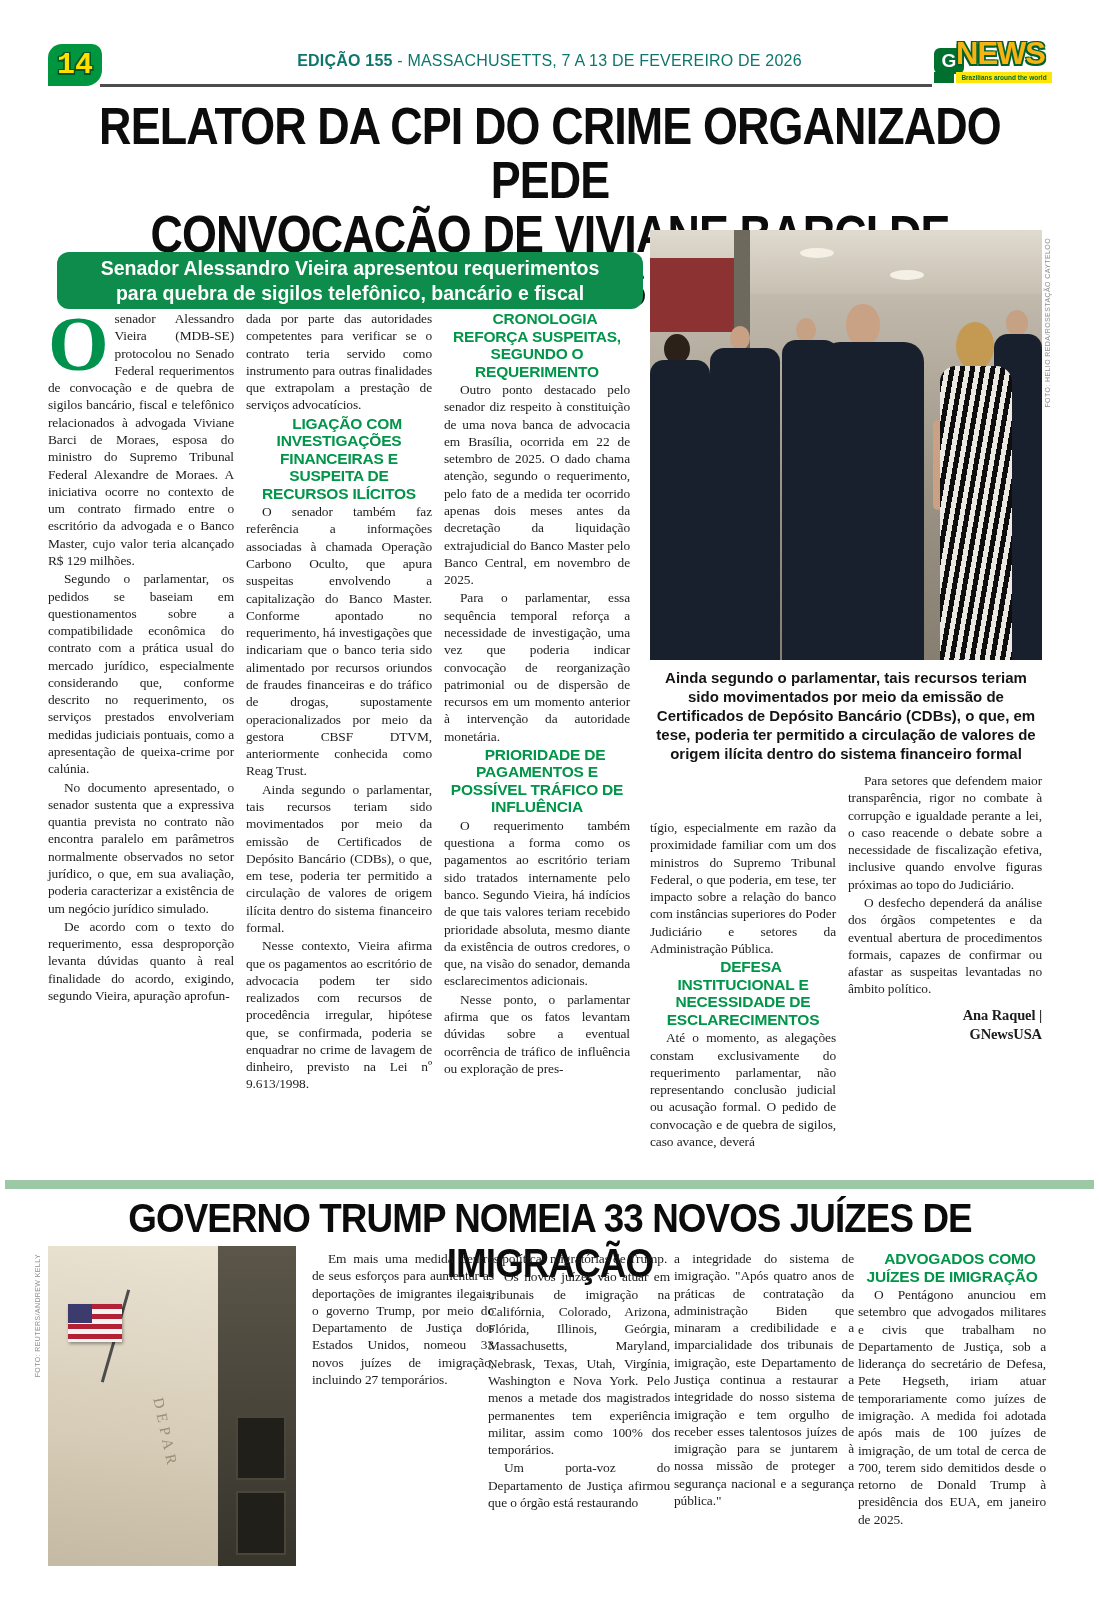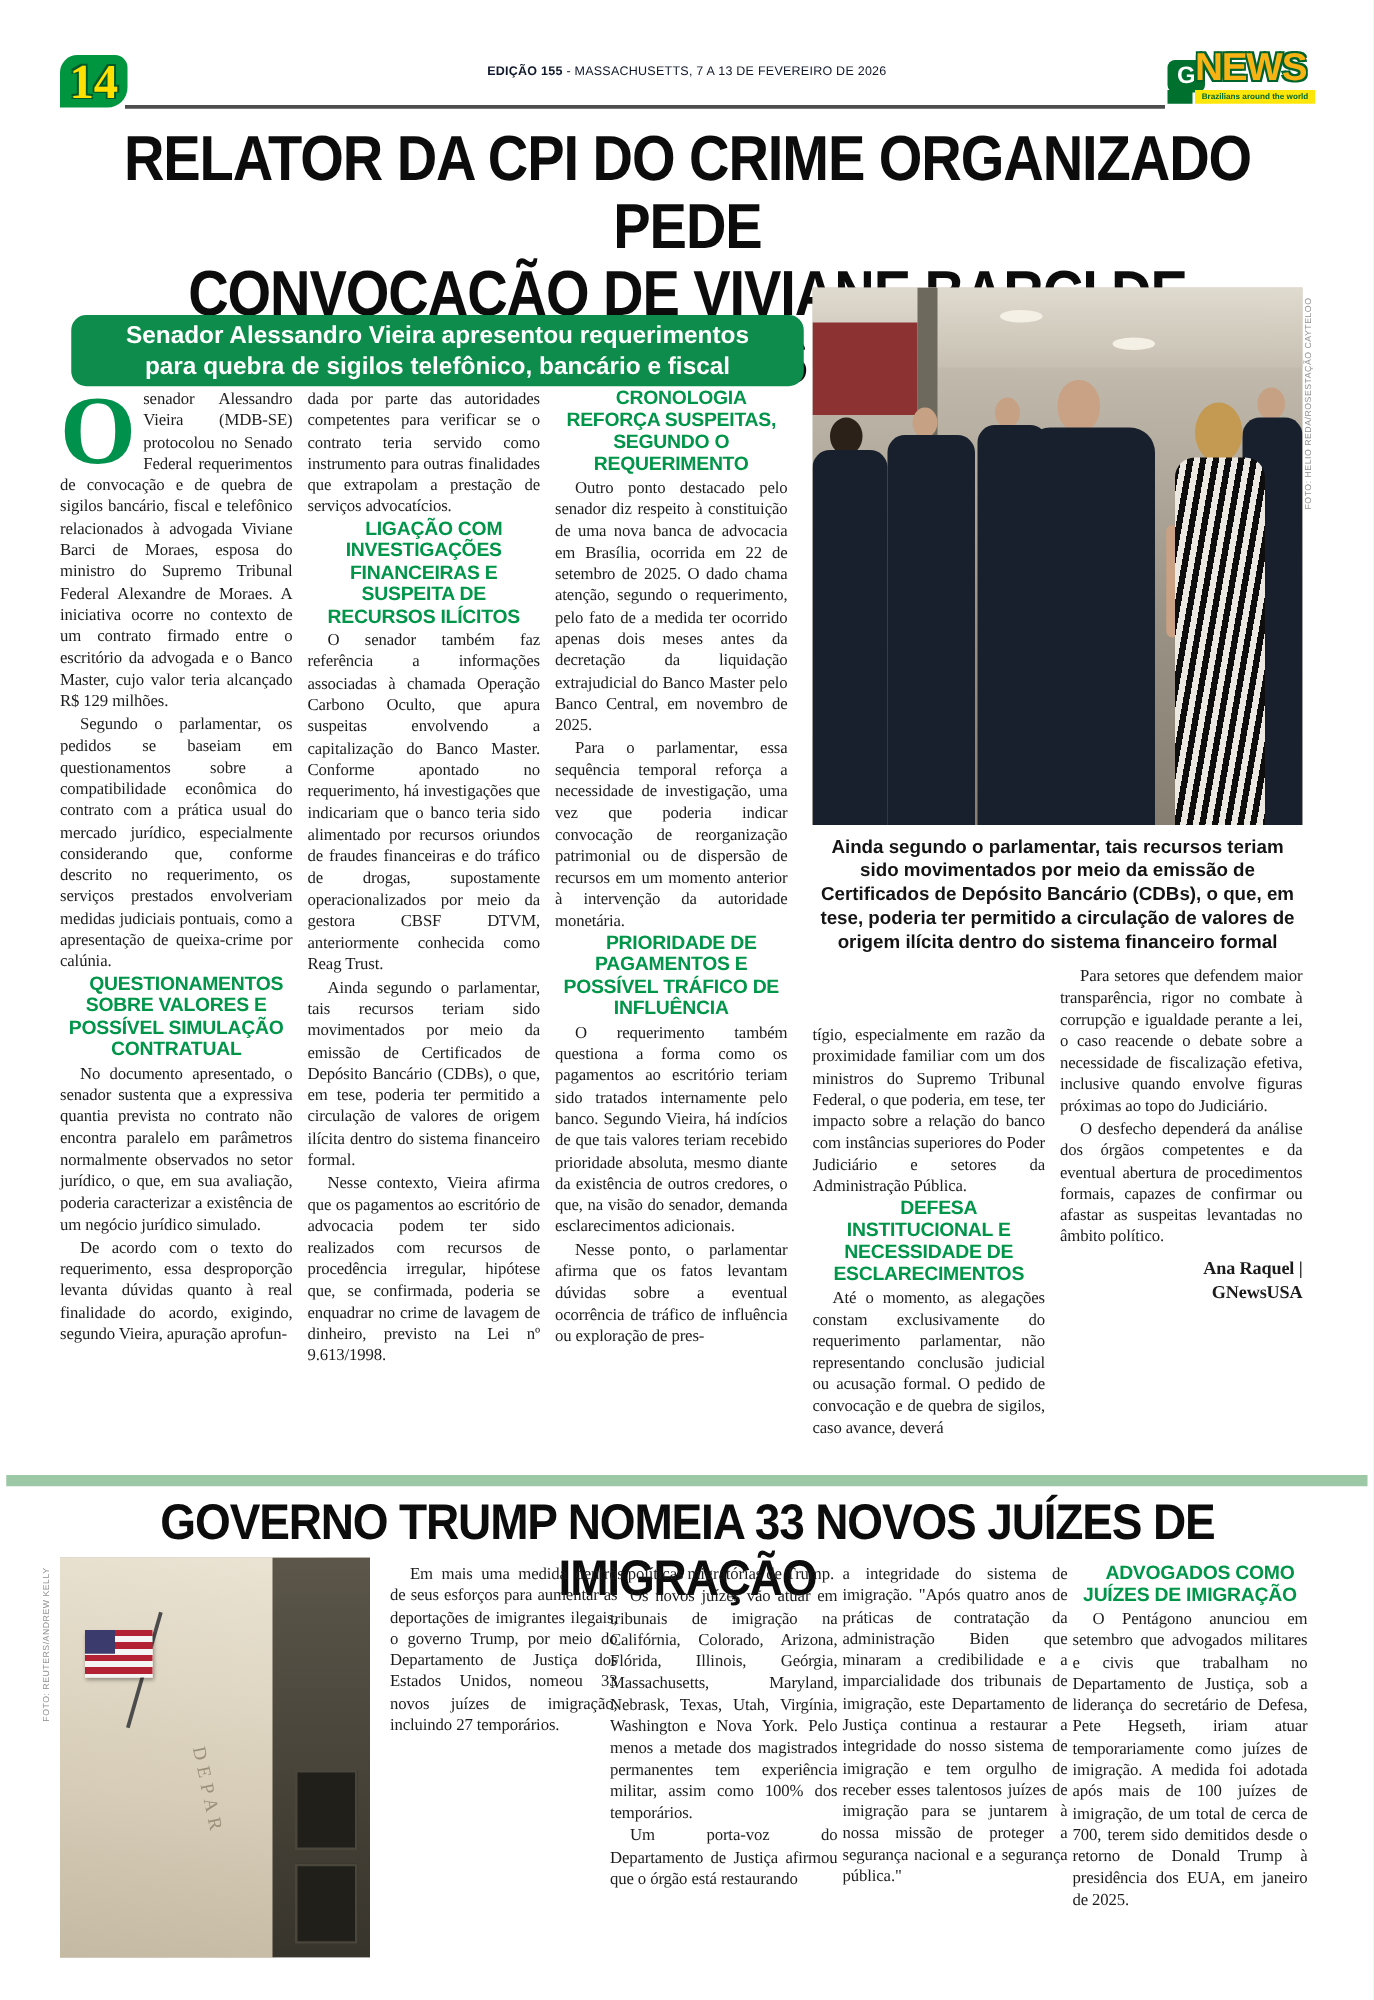--- a/index.html
+++ b/index.html
@@ -2,25 +2,25 @@
 <html><head>
 <meta charset="utf-8">
 <style>
   html,body{margin:0;padding:0;background:#e8e8e8;}
   .page{position:relative;width:1099px;height:1600px;background:#ffffff;margin:0 auto;
         font-family:"Liberation Serif",serif;color:#1c1c1c;overflow:hidden;}
 
   
   .badge14{position:absolute;left:48px;top:44px;width:54px;height:42px;background:#00963f;
            border-radius:14px 10px 16px 0;display:flex;align-items:center;justify-content:center;}
-  .badge14 span{font-family:Liberation Serif, serif;font-weight:bold;font-size:39px;color:#ffe000;
+  .badge14 span{font-family:Liberation Mono, monospace;font-weight:bold;font-size:30px;color:#ffe000;
            text-shadow:-1.5px -1.5px 0 #005a26,1.5px -1.5px 0 #005a26,-1.5px 1.5px 0 #005a26,1.5px 1.5px 0 #005a26;}
   .hline{position:absolute;left:100px;top:84px;width:832px;height:3px;background:#4d4d4d;}
   .edition{position:absolute;left:0;top:52px;width:1099px;text-align:center;
-           font-family:"Liberation Sans",sans-serif;font-size:10px;color:#0f172a;letter-spacing:.2px;}
+           font-family:"Liberation Sans",sans-serif;font-size:16px;color:#0f766e;letter-spacing:.2px;}
   .edition b{font-weight:bold;}
   .logo{position:absolute;right:45px;top:42px;width:120px;height:48px;}
   .logo .gicon{position:absolute;left:0;top:6px;width:30px;height:26px;background:#00702f;border-radius:6px;
            color:#ffffff;font-family:"Liberation Sans",sans-serif;font-weight:bold;font-size:19px;
            display:flex;align-items:center;justify-content:center;}
   .logo .news{position:absolute;left:22px;top:-6px;font-family:"Liberation Sans",sans-serif;font-weight:bold;
            font-size:31px;letter-spacing:-1px;color:#f6b313;
            text-shadow:-1.5px -1.5px 0 #00632c,1.5px -1.5px 0 #00632c,-1.5px 1.5px 0 #00632c,1.5px 1.5px 0 #00632c;}
   .logo .tagbar{position:absolute;left:22px;top:30px;width:96px;height:11px;background:#ffe60a;
            display:flex;align-items:center;justify-content:center;}
@@ -125,21 +125,20 @@
     <span class="l">RELATOR DA CPI DO CRIME ORGANIZADO PEDE</span>
     <span class="l">CONVOCAÇÃO DE VIVIANE BARCI DE MORAES</span>
   </div>
   <div class="subbar">
     <span>Senador Alessandro Vieira apresentou requerimentos para quebra de sigilos telefônico, bancário e fiscal</span>
   </div>
 
   <div class="col c1">
     <p class="ni"><span class="dropcap">O</span><span>senador Alessandro Vieira (MDB-SE) protocolou no Senado Federal requerimentos de convocação e de quebra de sigilos bancário, fiscal e telefônico relacionados à advogada Viviane Barci de Moraes, esposa do ministro do Supremo Tribunal Federal Alexandre de Moraes. A iniciativa ocorre no contexto de um contrato firmado entre o escritório da advogada e o Banco Master, cujo valor teria alcançado R$ 129 milhões.</span></p>
     <p>Segundo o parlamentar, os pedidos se baseiam em questionamentos sobre a compatibilidade econômica do contrato com a prática usual do mercado jurídico, especialmente considerando que, conforme descrito no requerimento, os serviços prestados envolveriam medidas judiciais pontuais, como a apresentação de queixa-crime por calúnia.</p>
-    <p class="ghead">QUESTIONAMENTOS SOBRE VALORES E POSSÍVEL SIMULAÇÃO CONTRATUAL</p>
     <p>No documento apresentado, o senador sustenta que a expressiva quantia prevista no contrato não encontra paralelo em parâmetros normalmente observados no setor jurídico, o que, em sua avaliação, poderia caracterizar a existência de um negócio jurídico simulado.</p>
     <p>De acordo com o texto do requerimento, essa desproporção levanta dúvidas quanto à real finalidade do acordo, exigindo, segundo Vieira, apuração aprofun-</p>
   </div>
 
   <div class="col c2">
     <p class="ni">dada por parte das autoridades competentes para verificar se o contrato teria servido como instrumento para outras finalidades que extrapolam a prestação de serviços advocatícios.</p>
     <p class="ghead">LIGAÇÃO COM INVESTIGAÇÕES FINANCEIRAS E SUSPEITA DE RECURSOS ILÍCITOS</p>
     <p>O senador também faz referência a informações associadas à chamada Operação Carbono Oculto, que apura suspeitas envolvendo a capitalização do Banco Master. Conforme apontado no requerimento, há investigações que indicariam que o banco teria sido alimentado por recursos oriundos de fraudes financeiras e do tráfico de drogas, supostamente operacionalizados por meio da gestora CBSF DTVM, anteriormente conhecida como Reag Trust.</p>
     <p>Ainda segundo o parlamentar, tais recursos teriam sido movimentados por meio da emissão de Certificados de Depósito Bancário (CDBs), o que, em tese, poderia ter permitido a circulação de valores de origem ilícita dentro do sistema financeiro formal.</p>
     <p>Nesse contexto, Vieira afirma que os pagamentos ao escritório de advocacia podem ter sido realizados com recursos de procedência irregular, hipótese que, se confirmada, poderia se enquadrar no crime de lavagem de dinheiro, previsto na Lei nº 9.613/1998.</p>

